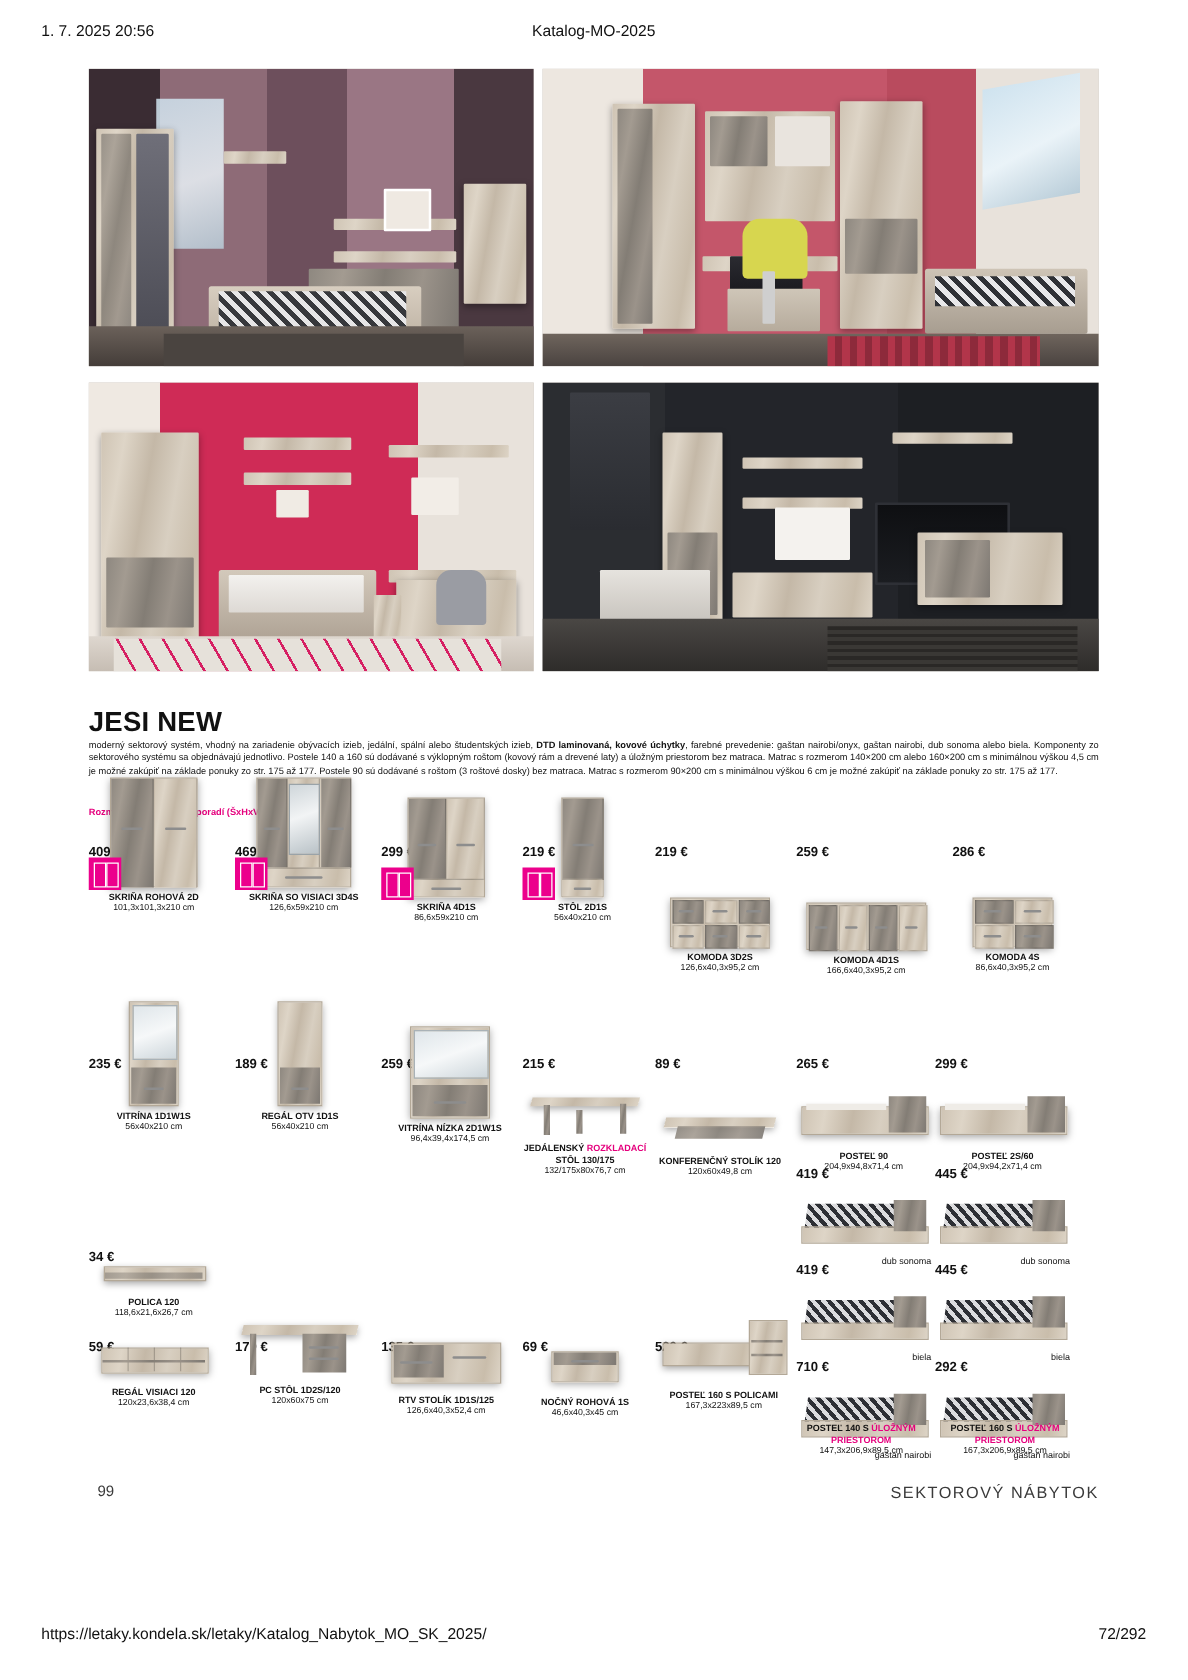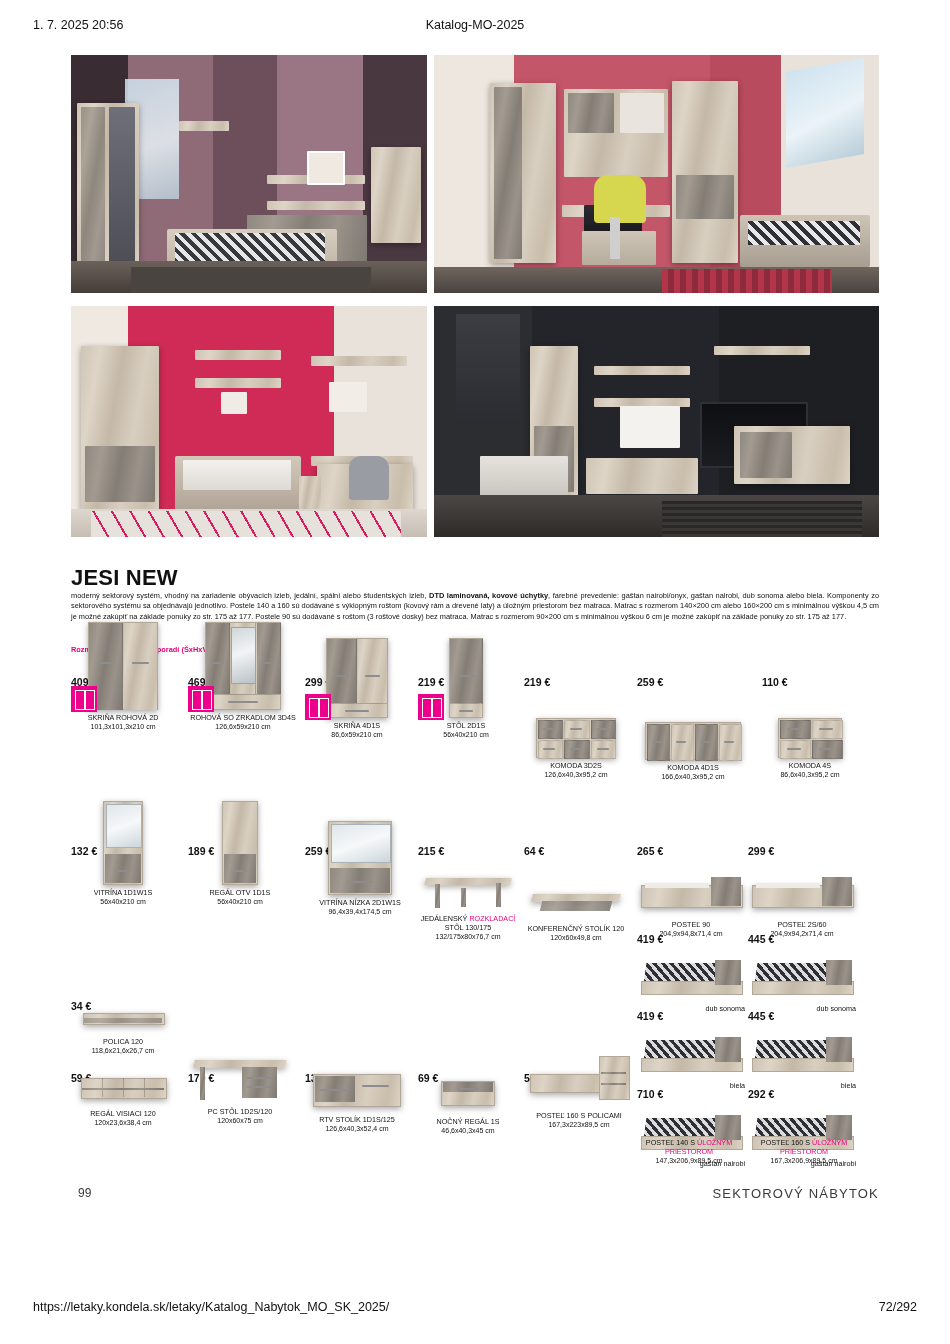--- a/index.html
+++ b/index.html
@@ -39,21 +39,21 @@
   
   .brand{position:absolute;left:71px;top:565px;font-size:22px;font-weight:bold;letter-spacing:.2px;}
   .copy{position:absolute;left:71px;top:591px;width:808px;font-size:7.4px;line-height:10.4px;text-align:justify;color:#111;}
   .copy b{font-weight:bold;}
   .dims-note{position:absolute;left:71px;top:645px;font-size:7.4px;font-weight:bold;color:#e5007d;}
 
   
   .prod{position:absolute;text-align:center;}
   .price{font-size:10.5px;font-weight:bold;color:#111;text-align:left;}
   .pimg{position:relative;margin:4px 0 3px;}
-  .pname{font-size:7.2px;font-weight:normal;line-height:9px;}
+  .pname{font-size:7.2px;font-weight:bold;line-height:9px;}
   .pdim{font-size:7px;line-height:9px;}
   .pink{color:#e5007d;}
   .colorlab{font-size:7.2px;text-align:right;}
 
   
   .fig{position:relative;margin:0 auto;}
   .fig .body{position:absolute;inset:0;}
   .fig .door{position:absolute;}
   .fig .hnd{position:absolute;background:#8d8d8d;height:2px;border-radius:1px;}
   .badge{position:absolute;left:0;bottom:-2px;width:26px;height:26px;background:#ec008c;}
@@ -203,21 +203,21 @@
               <div style="position:absolute;left:25.840000000000003px;top:5.279999999999999px;width:22.8px;height:54.56px;background:linear-gradient(160deg,#cfd6da,#f2f4f5 45%,#b9c2c7);border:1px solid #9aa3a8"></div>
               <div class="wood-l" style="position:absolute;left:1px;bottom:1px;width:74px;height:14.34px;border-top:1px solid rgba(0,0,0,.2)"></div>
               <div class="hnd" style="left:22.8px;bottom:7.128px;width:30.400000000000002px"></div>
             </div>
           </div>
           <div class="badge">
             <i style="left:4px;top:4px;width:8px;height:18px"></i>
             <i style="left:14px;top:4px;width:8px;height:18px"></i>
           </div>
         </div>
-        <div class="pname">ROHOVÁ SO ZRKADLOM 3D4S</div>
+        <div class="pname">SKRIŇA SO VISIACI 3D4S</div>
         <div class="pdim">126,6x59x210 cm</div>
       </div>
       <div class="prod" style="left: 305px; top: 676px; width: 104px;">
         <div class="price">299 €</div>
         <div class="pimg" style="height:26px;position:relative;">
           <div style="position:absolute;left:0;right:0;bottom:0;display:flex;justify-content:center;align-items:flex-end;">
             <div class="fig" style="width:62px;height:80px">
               <div class="body wood-l shadow" style="border:1px solid #b3a897"></div>
               <div class="door wood-d" style="left:1px;top:1px;width:29px;height:64.6px;border-right:1px solid rgba(0,0,0,.18)"></div>
               <div class="hnd" style="left:7.75px;top:36.800000000000004px;width:15.5px"></div>
@@ -293,41 +293,41 @@
               <div class="hnd" style="left:54.72px;top:19px;width:10.56px"></div>
               <div class="wood-l" style="position:absolute;left:73.5px;top:1.5px;width:21px;height:35px;border:1px solid rgba(0,0,0,.12)"></div>
               <div class="hnd" style="left:78.72px;top:19px;width:10.56px"></div>
             </div>
           </div>
         </div>
         <div class="pname">KOMODA 4D1S</div>
         <div class="pdim">166,6x40,3x95,2 cm</div>
       </div>
       <div class="prod" style="left: 762px; top: 676px; width: 96px;">
-        <div class="price">110 €</div>
+        <div class="price">286 €</div>
         <div class="pimg" style="height:66px;position:relative;">
           <div style="position:absolute;left:0;right:0;bottom:0;display:flex;justify-content:center;align-items:flex-end;">
             <div class="fig" style="width:64px;height:40px">
               <div class="body wood-l shadow" style="border:1px solid #b3a897"></div>
               <div class="wood-d" style="position:absolute;left:1.5px;top:1.5px;width:29px;height:17px;border:1px solid rgba(0,0,0,.12)"></div>
               <div class="hnd" style="left:8.96px;top:10px;width:14.08px"></div>
               <div class="wood-l" style="position:absolute;left:1.5px;top:21.5px;width:29px;height:17px;border:1px solid rgba(0,0,0,.12)"></div>
               <div class="hnd" style="left:8.96px;top:30px;width:14.08px"></div>
               <div class="wood-l" style="position:absolute;left:33.5px;top:1.5px;width:29px;height:17px;border:1px solid rgba(0,0,0,.12)"></div>
               <div class="hnd" style="left:40.96px;top:10px;width:14.08px"></div>
               <div class="wood-d" style="position:absolute;left:33.5px;top:21.5px;width:29px;height:17px;border:1px solid rgba(0,0,0,.12)"></div>
               <div class="hnd" style="left:40.96px;top:30px;width:14.08px"></div>
             </div>
           </div>
         </div>
         <div class="pname">KOMODA 4S</div>
         <div class="pdim">86,6x40,3x95,2 cm</div>
       </div>
       <div class="prod" style="left: 71px; top: 845px; width: 104px;">
-        <div class="price">132 €</div>
+        <div class="price">235 €</div>
         <div class="pimg" style="height:24px;position:relative;">
           <div style="position:absolute;left:0;right:0;bottom:0;display:flex;justify-content:center;align-items:flex-end;">
             <div class="fig" style="width:40px;height:84px">
               <div class="body wood-l shadow" style="border:1px solid #b3a897"></div>
               <div style="position:absolute;left:3px;top:3px;width:34px;height:42px;background:linear-gradient(160deg,#dfe6ea,#f6f8f9 50%,#cdd6db);border:1px solid #a9b2b7"></div>
               <div class="wood-d" style="position:absolute;left:2px;bottom:2px;width:36px;height:28.560000000000002px"></div>
               <div class="hnd" style="left:12px;bottom:13.44px;width:16px"></div>
             </div>
           </div>
         </div>
@@ -372,21 +372,21 @@
               <div class="wood-d" style="position:absolute;left:10.32px;top:19.32px;width:5px;height:23.92px"></div>
               <div class="wood-d" style="position:absolute;left:70.52px;top:18.400000000000002px;width:5px;height:23.92px"></div>
               <div class="wood-d" style="position:absolute;left:36.12px;top:23px;width:5px;height:19.32px"></div>
             </div>
           </div>
         </div>
         <div class="pname">JEDÁLENSKÝ <span class="pink">ROZKLADACÍ</span> STÔL 130/175</div>
         <div class="pdim">132/175x80x76,7 cm</div>
       </div>
       <div class="prod" style="left: 524px; top: 845px; width: 104px;">
-        <div class="price">64 €</div>
+        <div class="price">89 €</div>
         <div class="pimg" style="height:60px;position:relative;">
           <div style="position:absolute;left:0;right:0;bottom:0;display:flex;justify-content:center;align-items:flex-end;">
             <div class="fig" style="width:88px;height:38px">
               <div class="wood-l shadow" style="position:absolute;left:0;top:11.4px;width:88px;height:7.6000000000000005px;transform:skewX(-14deg)"></div>
               <div class="wood-d" style="position:absolute;left:8.8px;top:18.24px;width:70.4px;height:9.88px;transform:skewX(-14deg);opacity:.9"></div>
             </div>
           </div>
         </div>
         <div class="pname">KONFERENČNÝ STOLÍK 120</div>
         <div class="pdim">120x60x49,8 cm</div>
@@ -455,21 +455,21 @@
         <div class="price">69 €</div>
         <div class="pimg" style="height:26px;position:relative;">
           <div style="position:absolute;left:0;right:0;bottom:0;display:flex;justify-content:center;align-items:flex-end;">
             <div class="fig" style="width:54px;height:44px">
               <div class="body wood-l shadow" style="top:10.559999999999999px;height:23.76px;border:1px solid #b3a897"></div>
               <div class="wood-d" style="position:absolute;left:2px;top:12.32px;width:50px;height:9.68px"></div>
               <div class="hnd" style="left:16.2px;top:17.6px;width:21.6px"></div>
             </div>
           </div>
         </div>
-        <div class="pname">NOČNÝ REGÁL 1S</div>
+        <div class="pname">NOČNÝ ROHOVÁ 1S</div>
         <div class="pdim">46,6x40,3x45 cm</div>
       </div>
       <div class="prod" style="left: 524px; top: 1072px; width: 110px;">
         <div class="price">529 €</div>
         <div class="pimg" style="height:20px;position:relative;">
           <div style="position:absolute;left:0;right:0;bottom:0;display:flex;justify-content:center;align-items:flex-end;">
             <div class="fig" style="width:98px;height:52px">
               <div class="wood-l shadow" style="position:absolute;left:0;top:17.68px;width:72.52px;height:17.68px;border:1px solid #b3a897"></div>
               <div class="wood-l" style="position:absolute;left:68.6px;top:0;width:29.4px;height:41.6px;border:1px solid #b3a897"></div>
               <div class="wood-d" style="position:absolute;left:70.56px;top:15.6px;width:25.48px;height:2px"></div>

